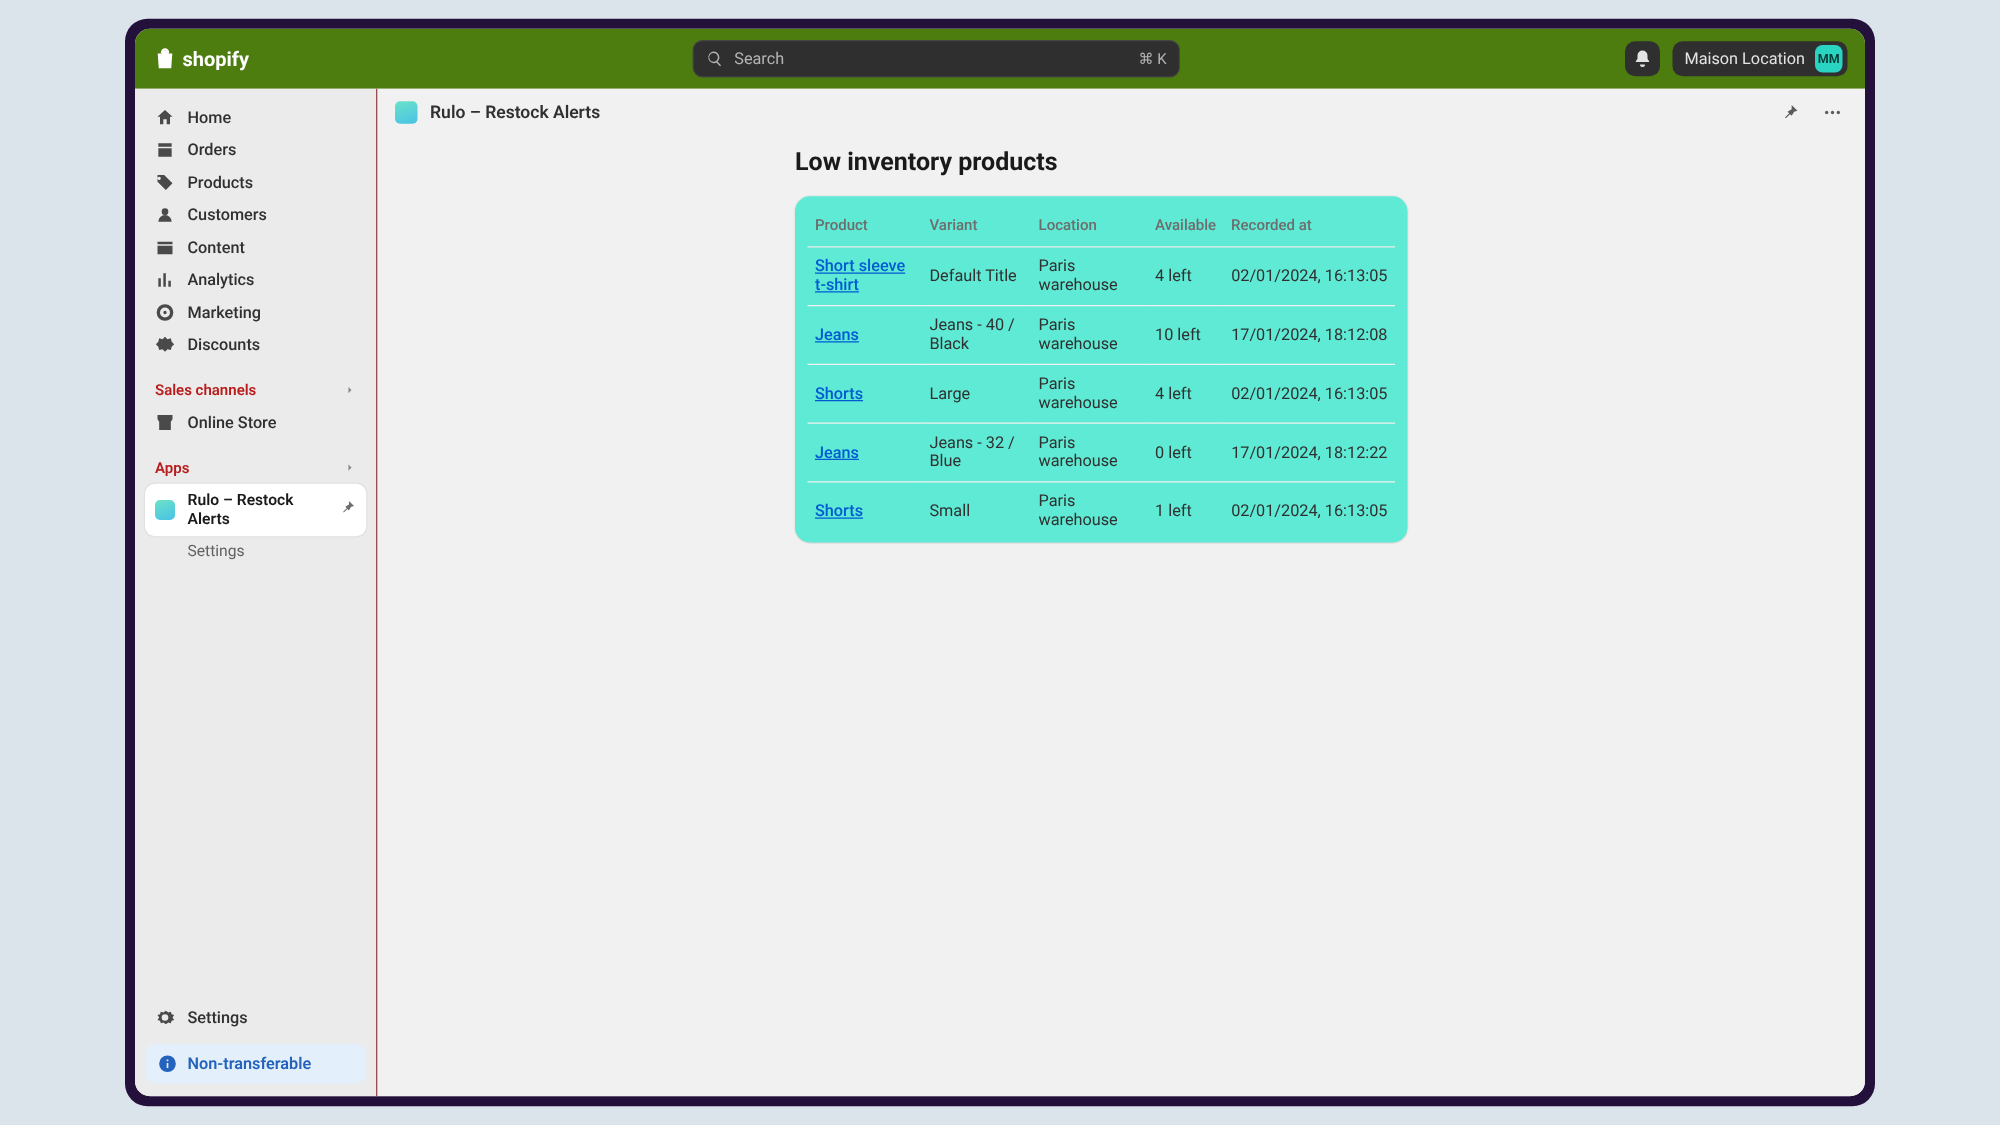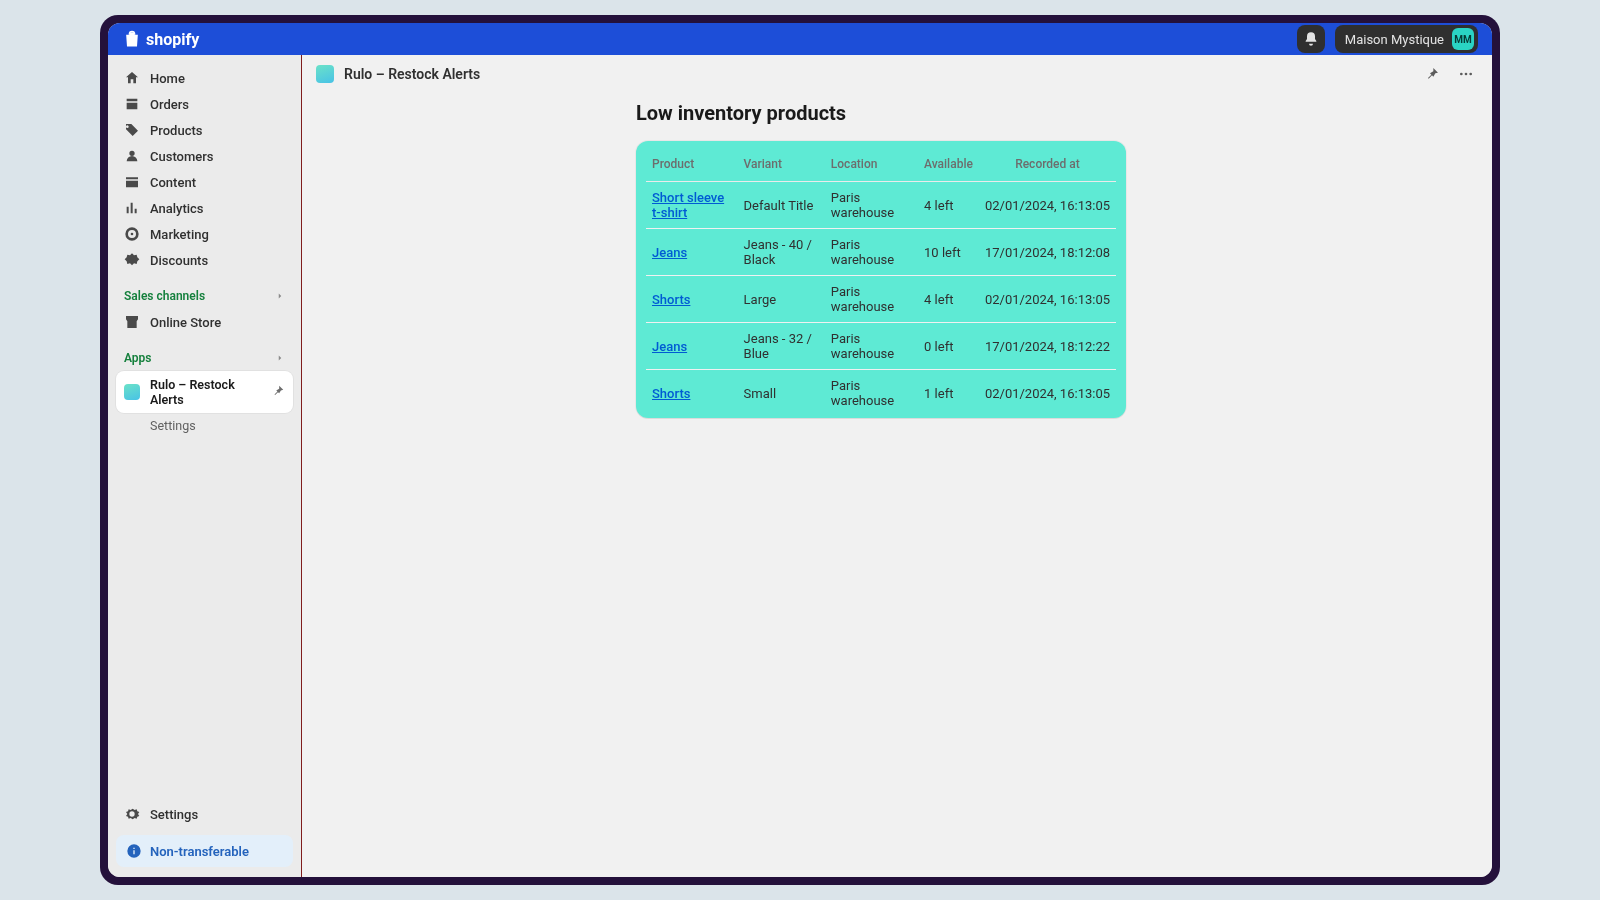--- a/index.html
+++ b/index.html
@@ -25,22 +25,22 @@
     width: 100%;
     height: 100%;
     background: #f1f1f1;
     border-radius: 12px;
     overflow: hidden;
     display: flex;
     flex-direction: column;
   }
   
   .topbar {
-    height: 32px;
-    background: #1d4ed8;
+    height: 48px;
+    background: #4d7c0f;
     display: flex;
     align-items: center;
     padding: 0 14px;
     gap: 12px;
   }
   .logo {
     display: flex;
     align-items: center;
     gap: 4px;
     color: #fff;
@@ -94,21 +94,21 @@
   .nav-item {
     display: flex; align-items: center; gap: 10px;
     padding: 5px 8px; border-radius: 8px;
     color: #303030; font-size: 13px; font-weight: 550;
     cursor: pointer;
   }
   .nav-item svg { width: 16px; height: 16px; fill: #4a4a4a; flex-shrink: 0; }
   .section-header {
     display: flex; align-items: center; justify-content: space-between;
     padding: 6px 8px; margin-top: 10px;
-    color: #15803d; font-size: 12px; font-weight: 600;
+    color: #b91c1c; font-size: 12px; font-weight: 600;
   }
   .section-header svg { width: 10px; height: 10px; fill: #8a8a8a; }
   .app-item {
     display: flex; align-items: center; gap: 10px;
     padding: 6px 8px; border-radius: 8px;
     background: #fff; font-weight: 650; font-size: 12.5px;
     box-shadow: 0 0 0 1px rgba(0,0,0,0.04);
   }
   .app-item .app-badge {
     width: 16px; height: 16px; border-radius: 4px;
@@ -154,21 +154,21 @@
   .card {
     background: #5eead4; border-radius: 12px;
     box-shadow: 0 1px 0 rgba(0,0,0,0.05), 0 0 0 1px rgba(0,0,0,0.04);
     padding: 6px 10px 2px;
   }
   table { width: 100%; border-collapse: collapse; }
   th {
     text-align: left; font-weight: 500; color: #6d6d6d;
     font-size: 12px; padding: 10px 6px; border-bottom: 1px solid #ebebeb;
   }
-  th.right { text-align: center; }
+  th.right { text-align: left; }
   td {
     padding: 8px 6px; font-size: 13px; color: #303030;
     border-bottom: 1px solid #f1f1f1; vertical-align: middle;
   }
   tr:last-child td { border-bottom: none; }
   td.right { text-align: right; white-space: nowrap; }
   .product-link { color: #005bd3; text-decoration: underline; font-weight: 500; cursor: pointer; text-align: center; }
 </style>
 </head>
 <body>
@@ -178,29 +178,36 @@
 
     <div class="topbar">
       <div class="logo">
         <svg viewBox="0 0 24 24">
             <path d="M5 7h14l-1 14H6L5 7zm4 0a3 3 0 0 1 6 0"></path>
             <path d="M9 7V6a3 3 0 0 1 6 0v1" fill="none" stroke="#fff" stroke-width="2"></path>
           </svg>
         <span>shopify</span>
       </div>
       <div class="topbar-spacer"></div>
+      <div class="search">
+        <svg viewBox="0 0 24 24">
+            <path d="M10 2a8 8 0 015.3 13.9l5 5-1.4 1.4-5-5A8 8 0 1110 2zm0 2a6 6 0 100 12 6 6 0 000-12z"></path>
+          </svg>
+        <span class="placeholder">Search</span>
+        <span class="shortcut">⌘ K</span>
+      </div>
       <div class="topbar-spacer"></div>
       <div class="top-right">
         <div class="icon-btn">
           <svg viewBox="0 0 24 24">
               <path d="M12 2a6 6 0 00-6 6v4l-2 3v1h16v-1l-2-3V8a6 6 0 00-6-6zm0 20a3 3 0 003-3H9a3 3 0 003 3z"></path>
             </svg>
         </div>
         <div class="store-pill">
-          <span>Maison Mystique</span>
+          <span>Maison Location</span>
           <div class="avatar">MM</div>
         </div>
       </div>
     </div>
 
     <div class="body">
 
       <div class="sidebar">
         <div class="nav-item">
           <svg viewBox="0 0 24 24">

